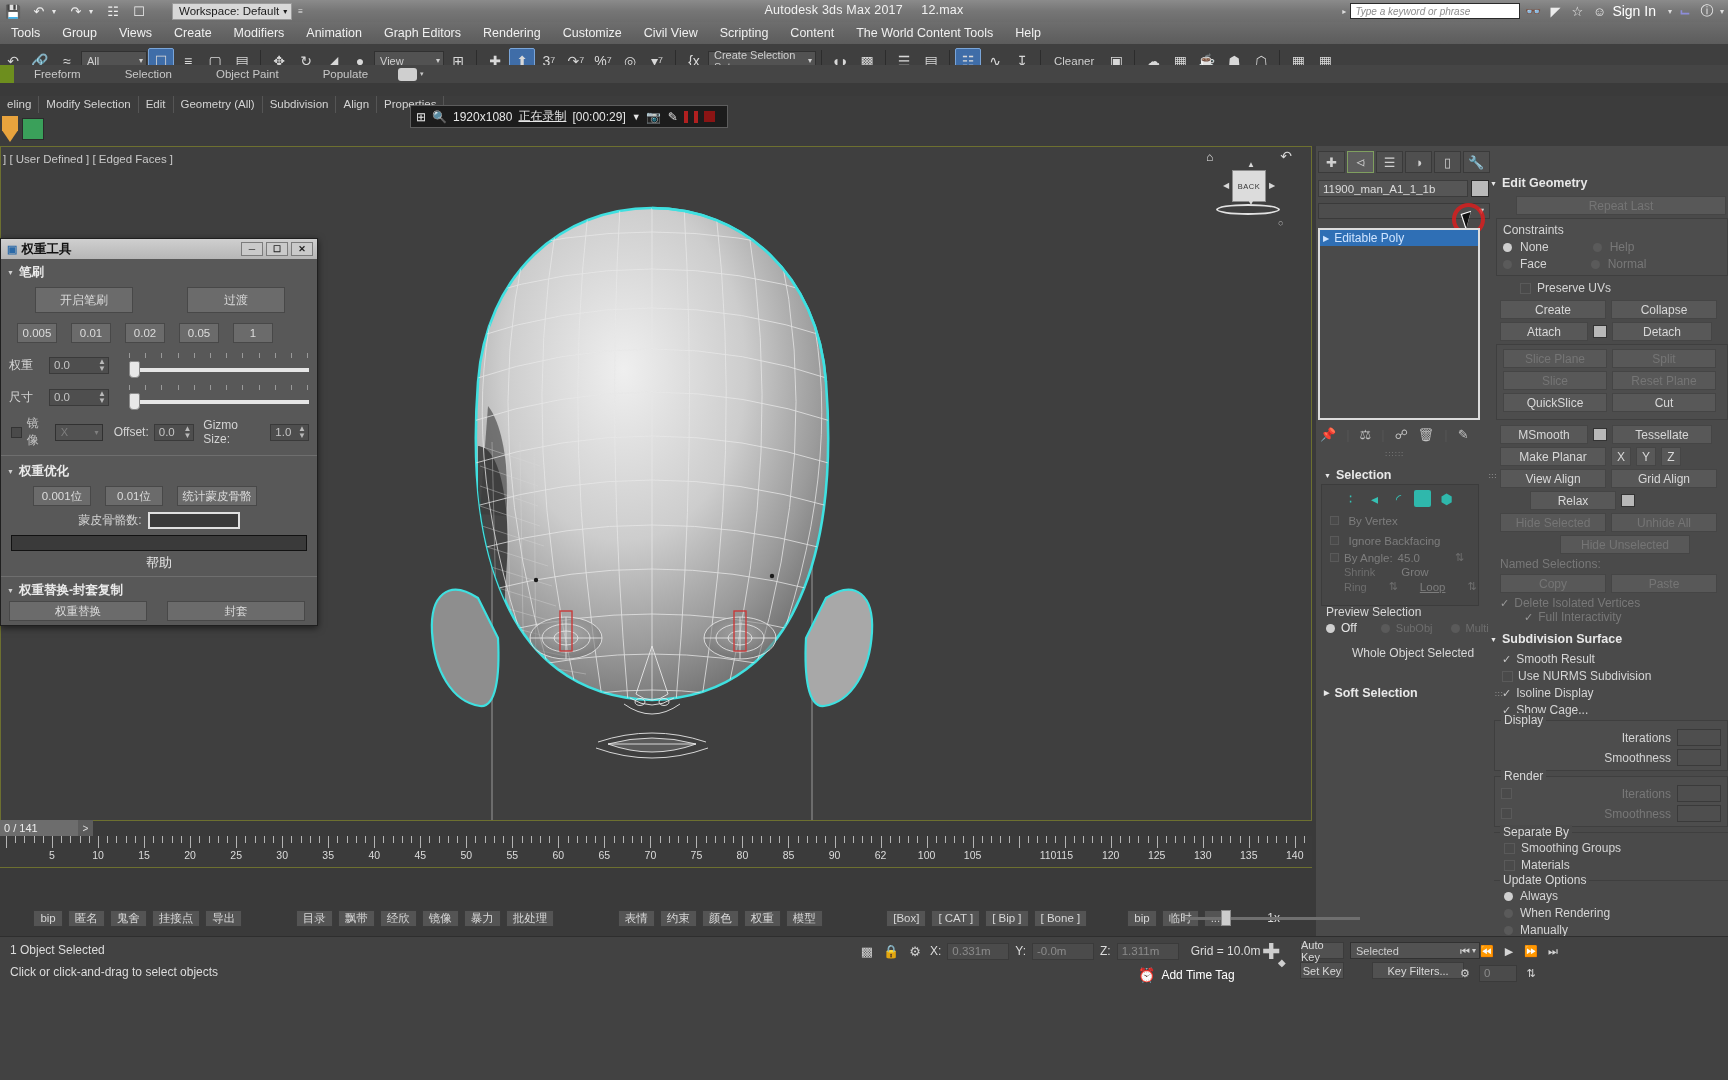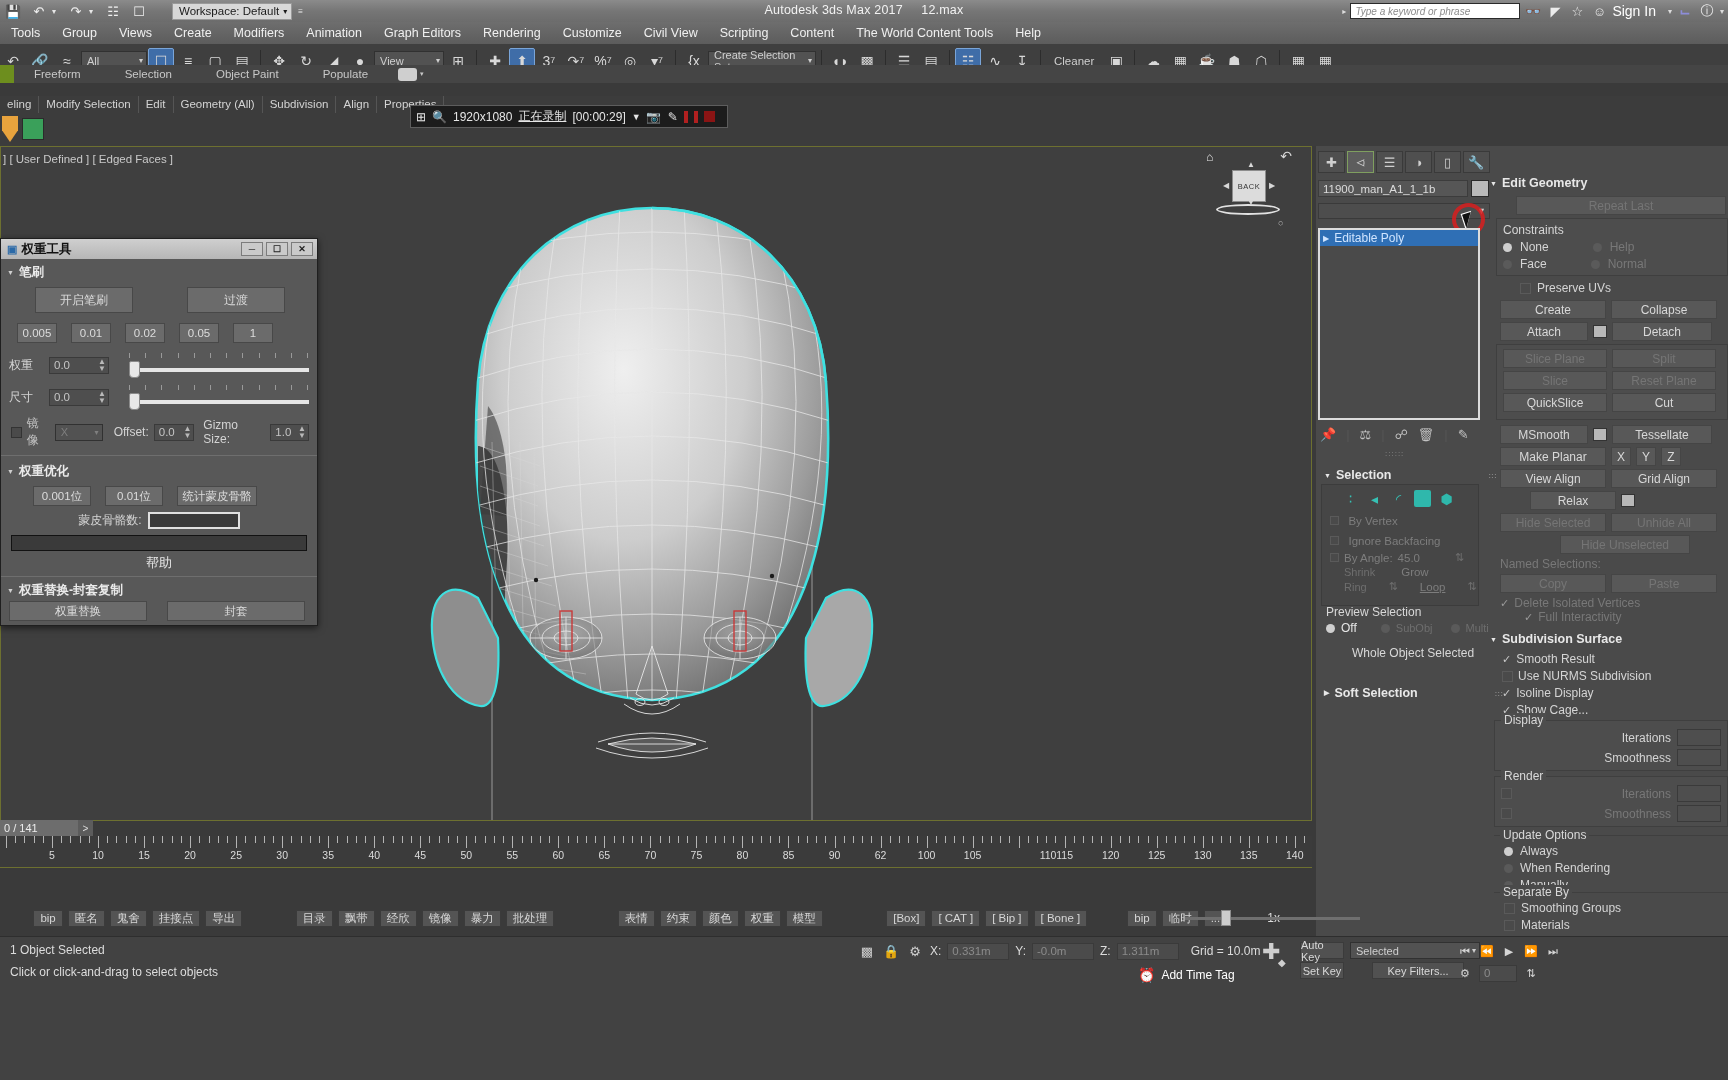--- a/index.html
+++ b/index.html
@@ -861,45 +861,45 @@
         <span class="rlabel dis" style="flex:1;text-align:right;">Iterations</span>
         <span class="spin" style="width:44px;"></span>
       </div>
       <div style="display:flex;align-items:center;gap:6px;">
         <span class="cbox-d" style="width:11px;height:11px;"></span>
         <span class="rlabel dis" style="flex:1;text-align:right;">Smoothness</span>
         <span class="spin" style="width:44px;"></span>
       </div>
     </div>
 
+    <div style="margin-left:4px;position:relative;border-top:1px solid #3f3f3f;padding-top:8px;">
+      <span style="position:absolute;left:6px;top:-8px;background:#4a4a4a;padding:0 3px;font-size:12px;color:#d8d8d8;">Separate By</span>
+      <div style="display:flex;align-items:center;gap:6px;margin:0 0 3px 10px;">
+        <span class="cbox-d" style="width:11px;height:11px;"></span>
+        <span class="rlabel">Smoothing Groups</span>
+      </div>
+      <div style="display:flex;align-items:center;gap:6px;margin-left:10px;">
+        <span class="cbox-d" style="width:11px;height:11px;"></span>
+        <span class="rlabel">Materials</span>
+      </div>
+    </div>
+
     <div style="margin-left:4px;position:relative;border-top:1px solid #3f3f3f;margin-top:8px;padding-top:8px;">
       <span style="position:absolute;left:6px;top:-8px;background:#4a4a4a;padding:0 3px;font-size:12px;color:#d8d8d8;">Update Options</span>
       <div style="display:flex;align-items:center;gap:7px;margin:0 0 3px 10px;">
         <span class="radio"></span>
         <span class="rlabel">Always</span>
       </div>
       <div style="display:flex;align-items:center;gap:7px;margin:0 0 3px 10px;">
         <span class="radio off"></span>
         <span class="rlabel">When Rendering</span>
       </div>
       <div style="display:flex;align-items:center;gap:7px;margin-left:10px;">
         <span class="radio off"></span>
         <span class="rlabel">Manually</span>
-      </div>
-    </div>
-
-    <div style="margin-left:4px;position:relative;border-top:1px solid #3f3f3f;padding-top:8px;">
-      <span style="position:absolute;left:6px;top:-8px;background:#4a4a4a;padding:0 3px;font-size:12px;color:#d8d8d8;">Separate By</span>
-      <div style="display:flex;align-items:center;gap:6px;margin:0 0 3px 10px;">
-        <span class="cbox-d" style="width:11px;height:11px;"></span>
-        <span class="rlabel">Smoothing Groups</span>
-      </div>
-      <div style="display:flex;align-items:center;gap:6px;margin-left:10px;">
-        <span class="cbox-d" style="width:11px;height:11px;"></span>
-        <span class="rlabel">Materials</span>
       </div>
     </div>
   </div>
 
   <div class="tl-frame">
     <span>0 / 141</span>
   </div>
   <div class="tl-next">&gt;</div>
 
   <div class="ruler" id="ruler">

